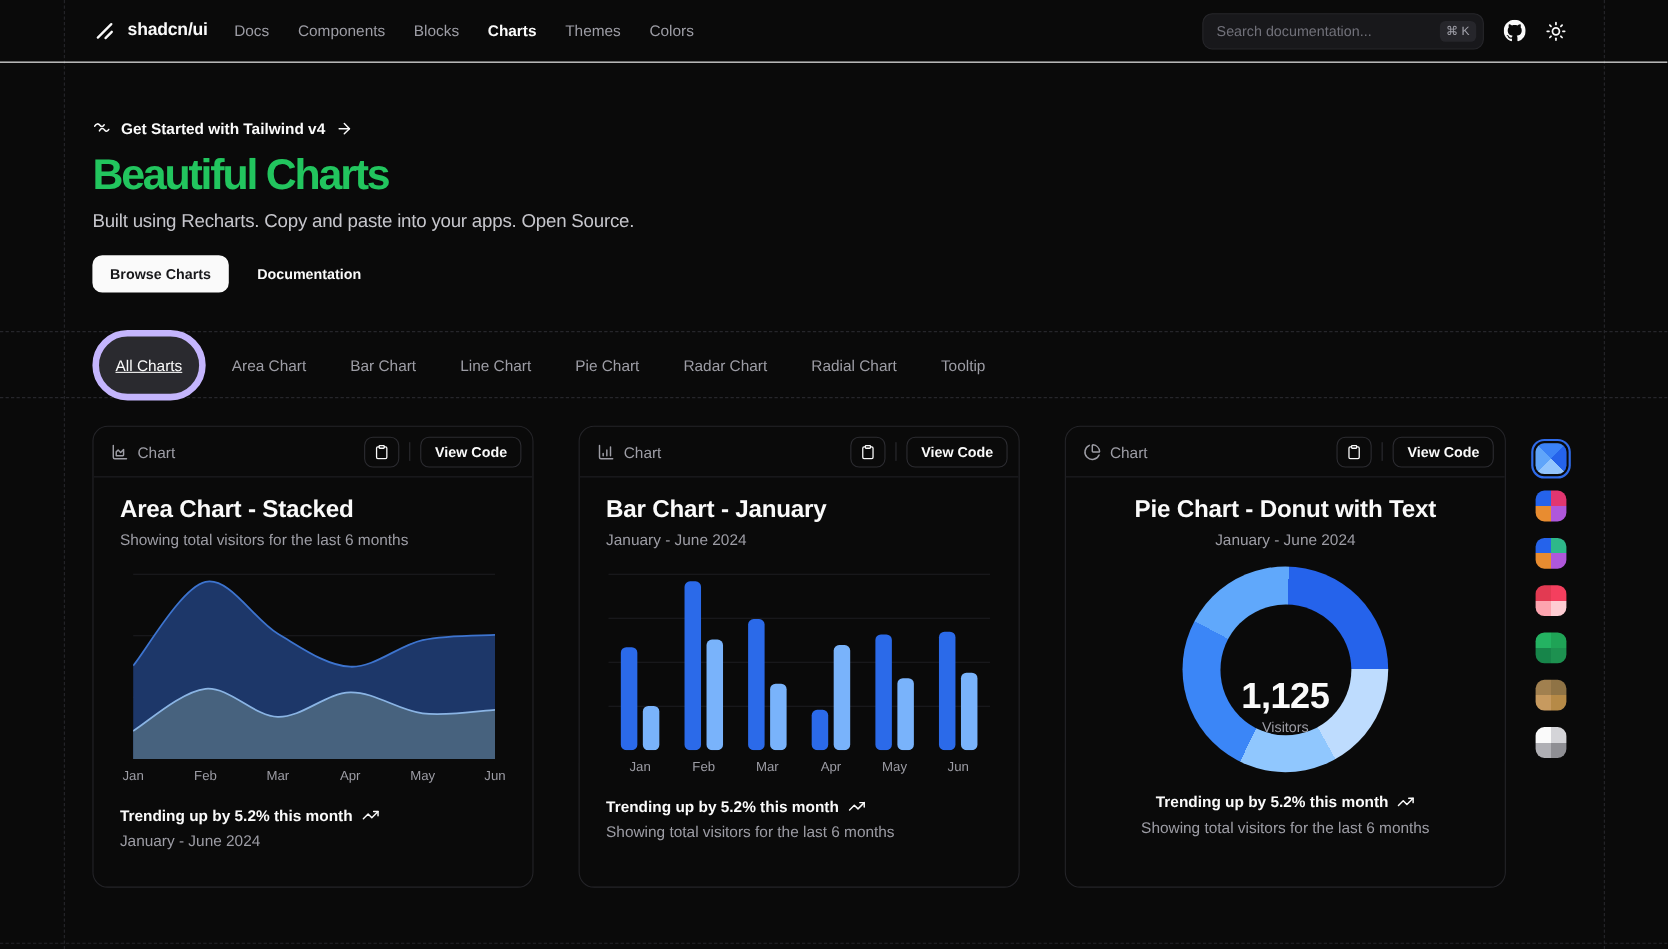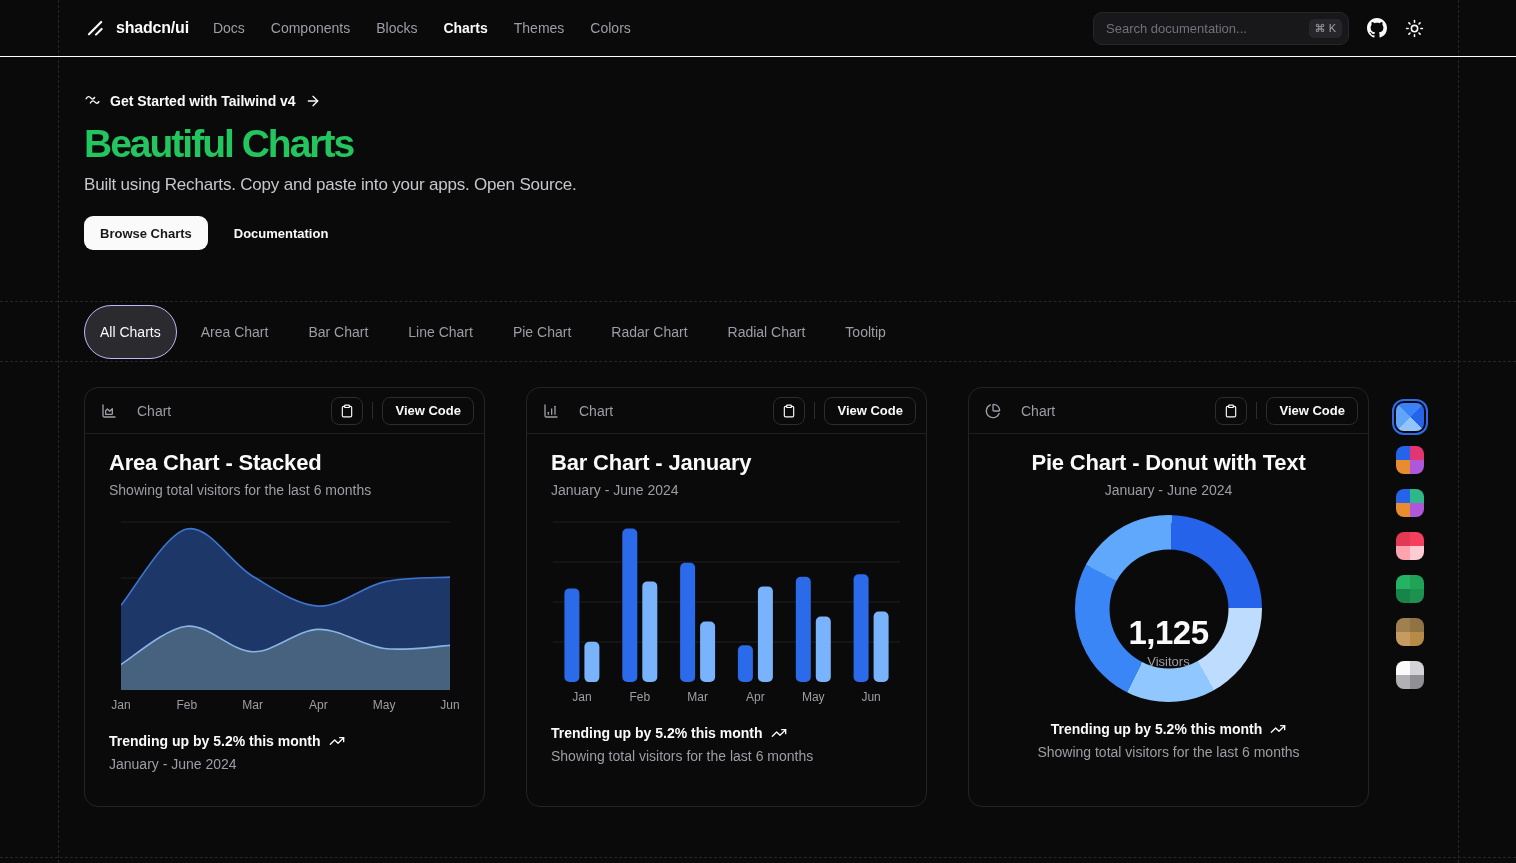--- a/index.html
+++ b/index.html
@@ -27,45 +27,45 @@
   .search-box { width:256px; height:33px; background:#18181b; border:1px solid #26262a;
                 border-radius:9px; display:flex; align-items:center; padding:0 6px 0 12px; cursor:text; }
   .search-box input { flex:1; background:transparent; border:none; outline:none;
                       color:#b3b3ba; font-size:13px; font-family:inherit; }
   .search-box input::placeholder { color:#71717a; }
   .kbd { background:#26262b; border-radius:5px; font-size:11px; color:#a1a1aa;
          padding:3px 6px; white-space:nowrap; }
   .icon-btn { background:none; border:none; color:#fafafa; cursor:pointer; display:flex; align-items:center; }
 
   
-  .hero { position:absolute; left:84px; top:92px; width:900px; }
+  .hero { position:absolute; left:84px; top:108px; width:900px; }
   .hero-badge { display:flex; align-items:center; gap:9px; font-size:14px; font-weight:600; cursor:pointer; }
   .hero-title { margin-top:13px; font-size:39px; font-weight:700; letter-spacing:-2px; color:#22c55e; }
   .hero-sub { margin-top:9px; font-size:17px; color:#c6c6cc; letter-spacing:-0.2px; }
   .hero-buttons { margin-top:21px; display:flex; align-items:center; gap:10px; }
   .btn { height:34px; padding:11px 16px; border-radius:9px; font-size:13px; font-weight:600;
          font-family:inherit; display:inline-flex; align-items:center; cursor:pointer; border:none; }
   .btn-primary { background:#fafafa; color:#18181b; }
   .btn-ghost { background:transparent; color:#fafafa; }
 
   
   .tabs-strip { position:absolute; top:301px; left:0; width:1516px; height:61px;
                 border-top:1px dashed #26262b; border-bottom:1px dashed #26262b;
                 display:flex; align-items:center; padding-left:84px; }
   .tabs { display:flex; align-items:center; gap:8px; }
   .tab { font-size:14px; color:#9d9da5; padding:6px 16px; border-radius:999px; cursor:pointer; white-space:nowrap; }
-  .tab.active { background:#2a2a2f; color:#fafafa; border:1px solid #c4b5fd; padding:18px 15px; }
+  .tab.active { background:#2a2a2f; color:#fafafa; border:6px solid #c4b5fd; padding:18px 15px;text-decoration:underline; }
 
   
   .cards { position:absolute; top:387px; left:84px; display:flex; gap:41px; }
   .card { width:401px; height:420px; background:#0a0a0a; border:1px solid #242428;
           border-radius:14px; overflow:hidden; }
   .card-header { height:46px; border-bottom:1px solid #1f1f23; display:flex; align-items:center;
                  padding:0 10px 0 16px; color:#9d9da5; }
-  .card-header-label { font-size:14px; margin-left:20px; }
+  .card-header-label { font-size:14px; margin-left:8px; }
   .card-header-actions { margin-left:auto; display:flex; align-items:center; gap:9px; }
   .copy-btn { width:32px; height:28px; border:1px solid #2c2c31; background:transparent; border-radius:8px;
               color:#fafafa; display:flex; align-items:center; justify-content:center; cursor:pointer; }
   .header-sep { width:1px; height:17px; background:#2c2c31; }
   .view-code-btn { height:28px; padding:0 12px; border:1px solid #2c2c31; background:transparent;
                    border-radius:8px; color:#fafafa; font-size:13px; font-weight:600;
                    font-family:inherit; cursor:pointer; }
   .card-body { padding:16px 24px 0 24px; }
   .card.centered .card-body { text-align:center; }
   .chart-title { font-size:22px; font-weight:700; letter-spacing:-0.2px; }

